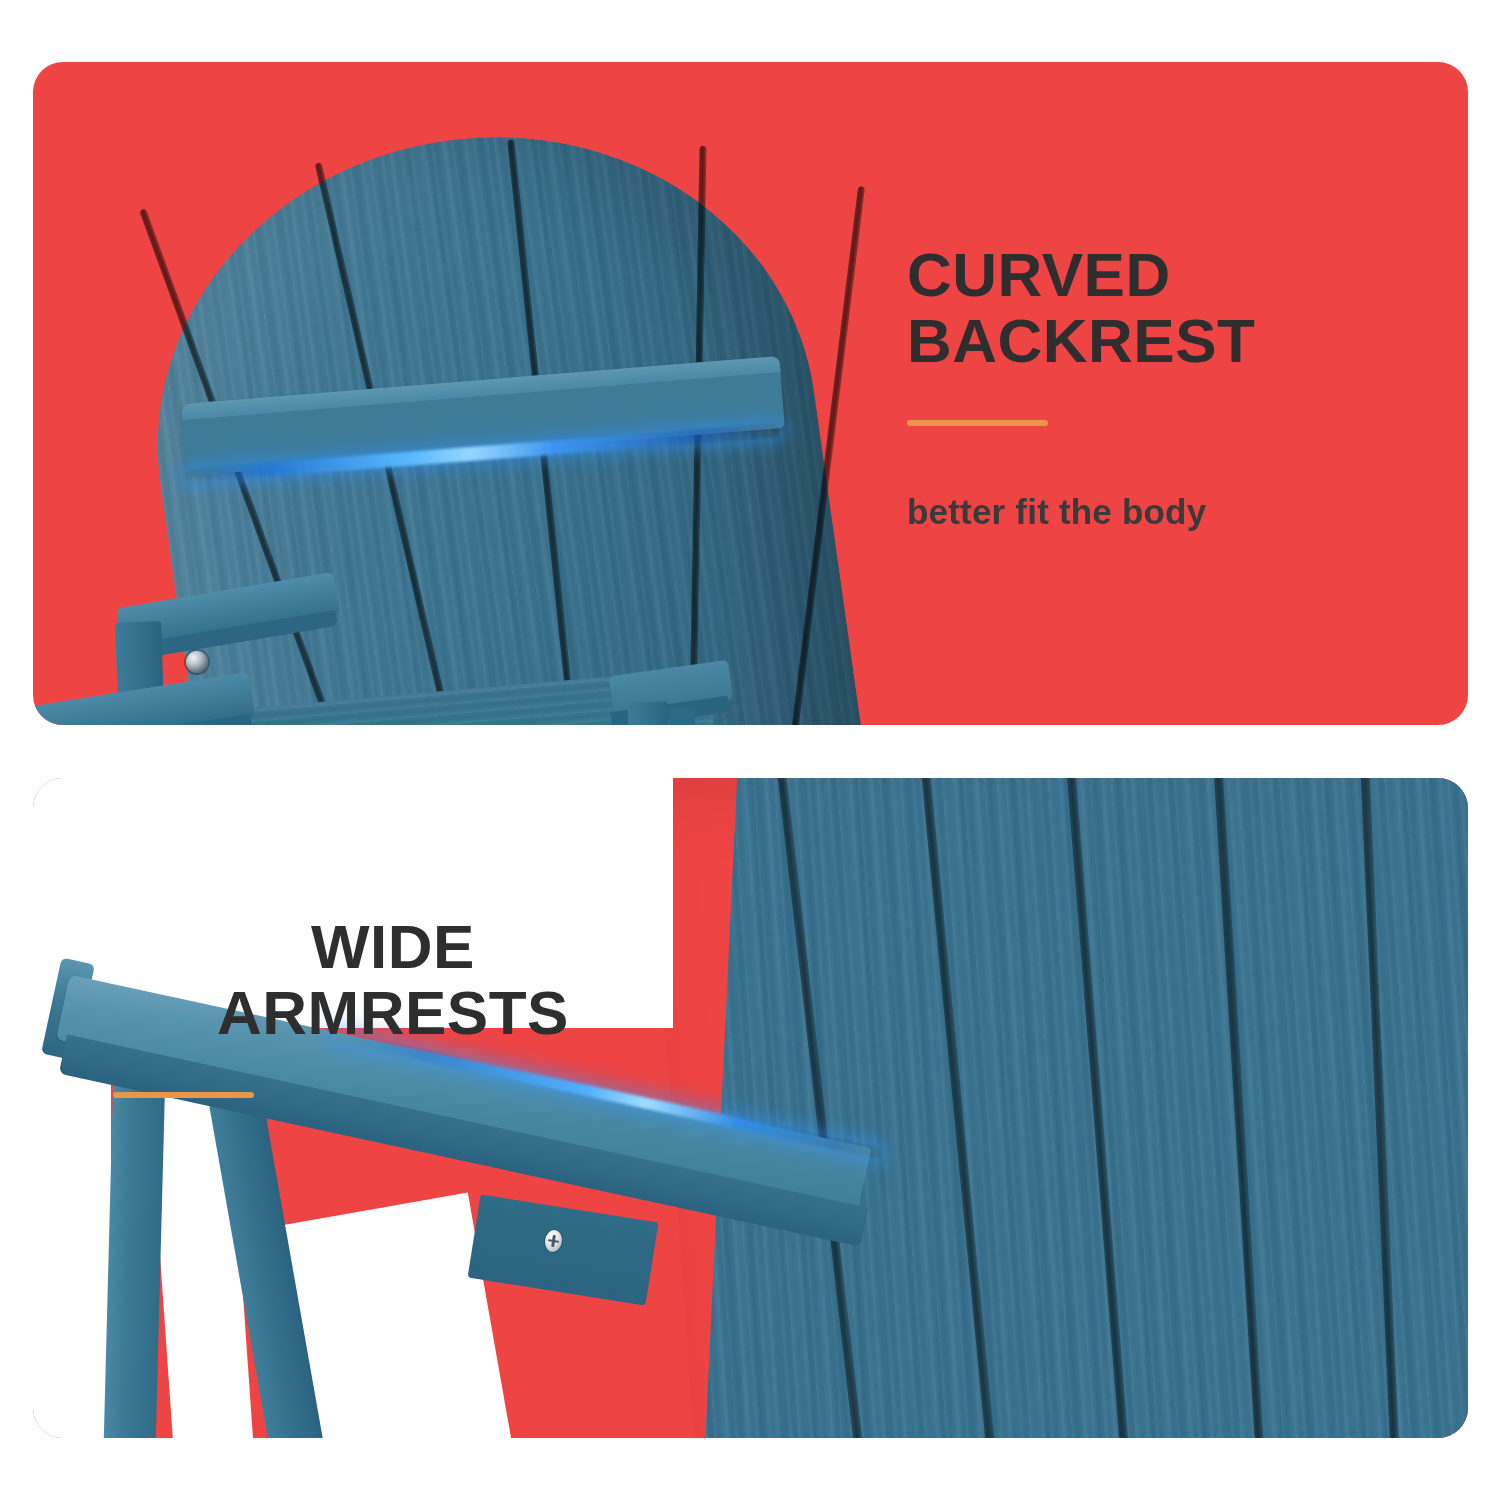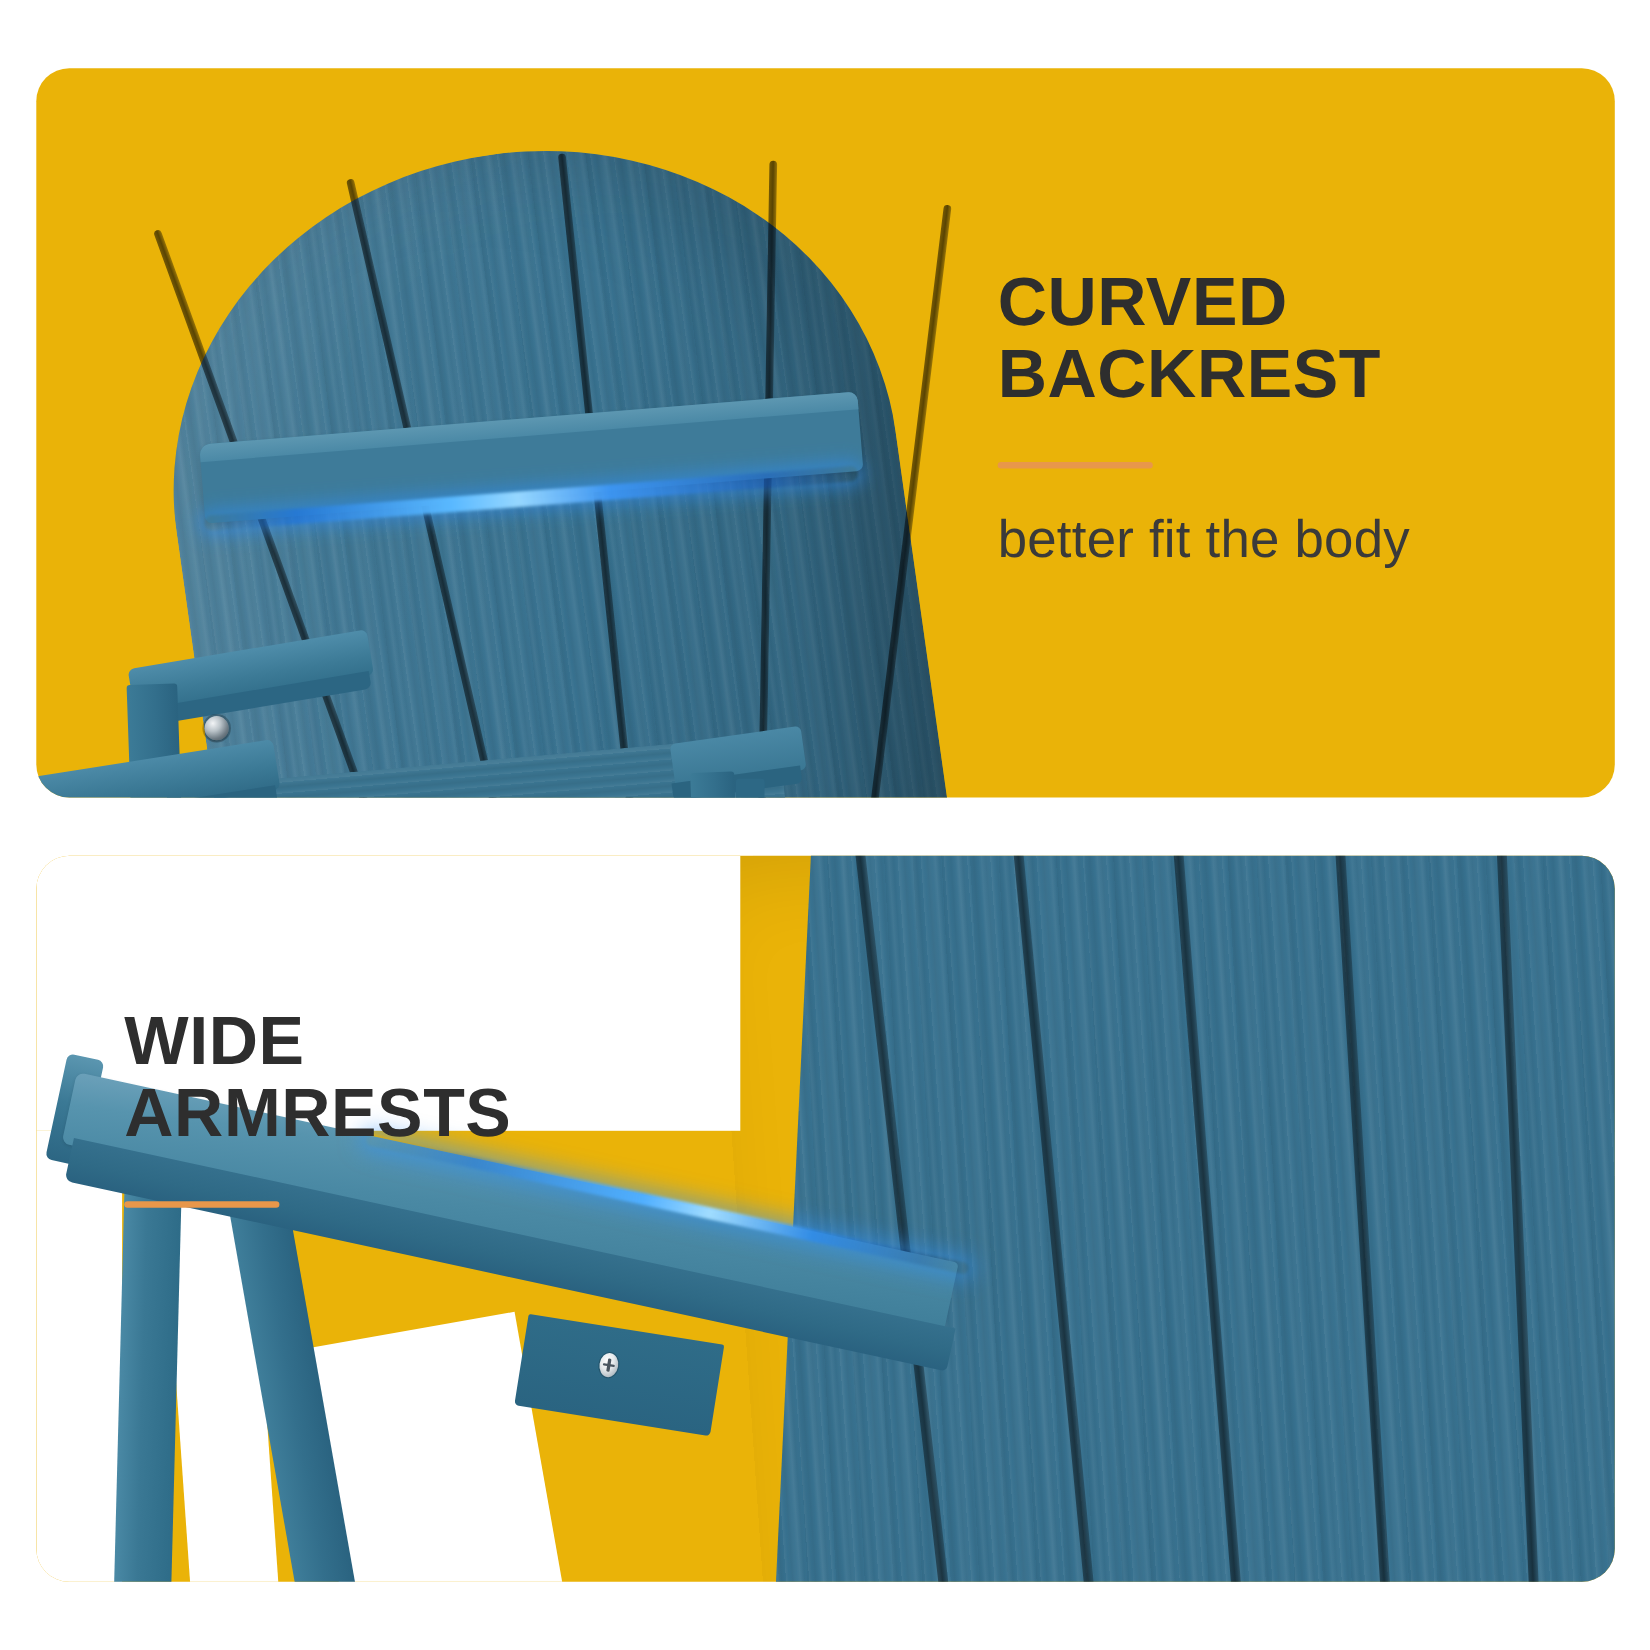--- a/index.html
+++ b/index.html
@@ -7,26 +7,26 @@
     width:1500px;height:1500px;
     background:#ffffff;
     font-family:"Liberation Sans","DejaVu Sans",sans-serif;
     overflow:hidden;
   }
   .page{position:relative;width:1500px;height:1500px;}
 
   
   .panel{
     position:absolute;
-    background:#eab308;
+    background:#ef4444;
     border-radius:30px;
     overflow:hidden;
   }
   #panel-top{left:33px;top:62px;width:1435px;height:663px;}
-  #panel-bottom{left:33px;top:778px;width:1435px;height:660px;}
+  #panel-bottom{left:33px;top:778px;width:1435px;height:660px;text-align:center;}
 
   
   .textblock{position:absolute;}
   #text-curved{left:874px;top:180px;width:520px;}
   #text-armrests{left:80px;top:136px;width:560px;}
 
   .headline{
     font-size:62px;
     line-height:66px;
     font-weight:bold;
@@ -35,25 +35,25 @@
     margin:0;
     white-space:pre-line;
   }
   .rule{
     width:141px;height:6px;
     background:#e8974a;
     border-radius:3px;
     margin-top:46px;
   }
   .subline{
-    margin-top:45px;
-    font-size:48px;
+    margin-top:66px;
+    font-size:35px;
     line-height:40px;
     color:#3a3a3a;
-    font-weight:400;
+    font-weight:700;
     letter-spacing:0.2px;
   }
 
   
   .wood{
     background-color:#37718f;
     background-image:
       repeating-linear-gradient(90deg,
         rgba(255,255,255,.055) 0px,
         rgba(255,255,255,.0) 3px,

